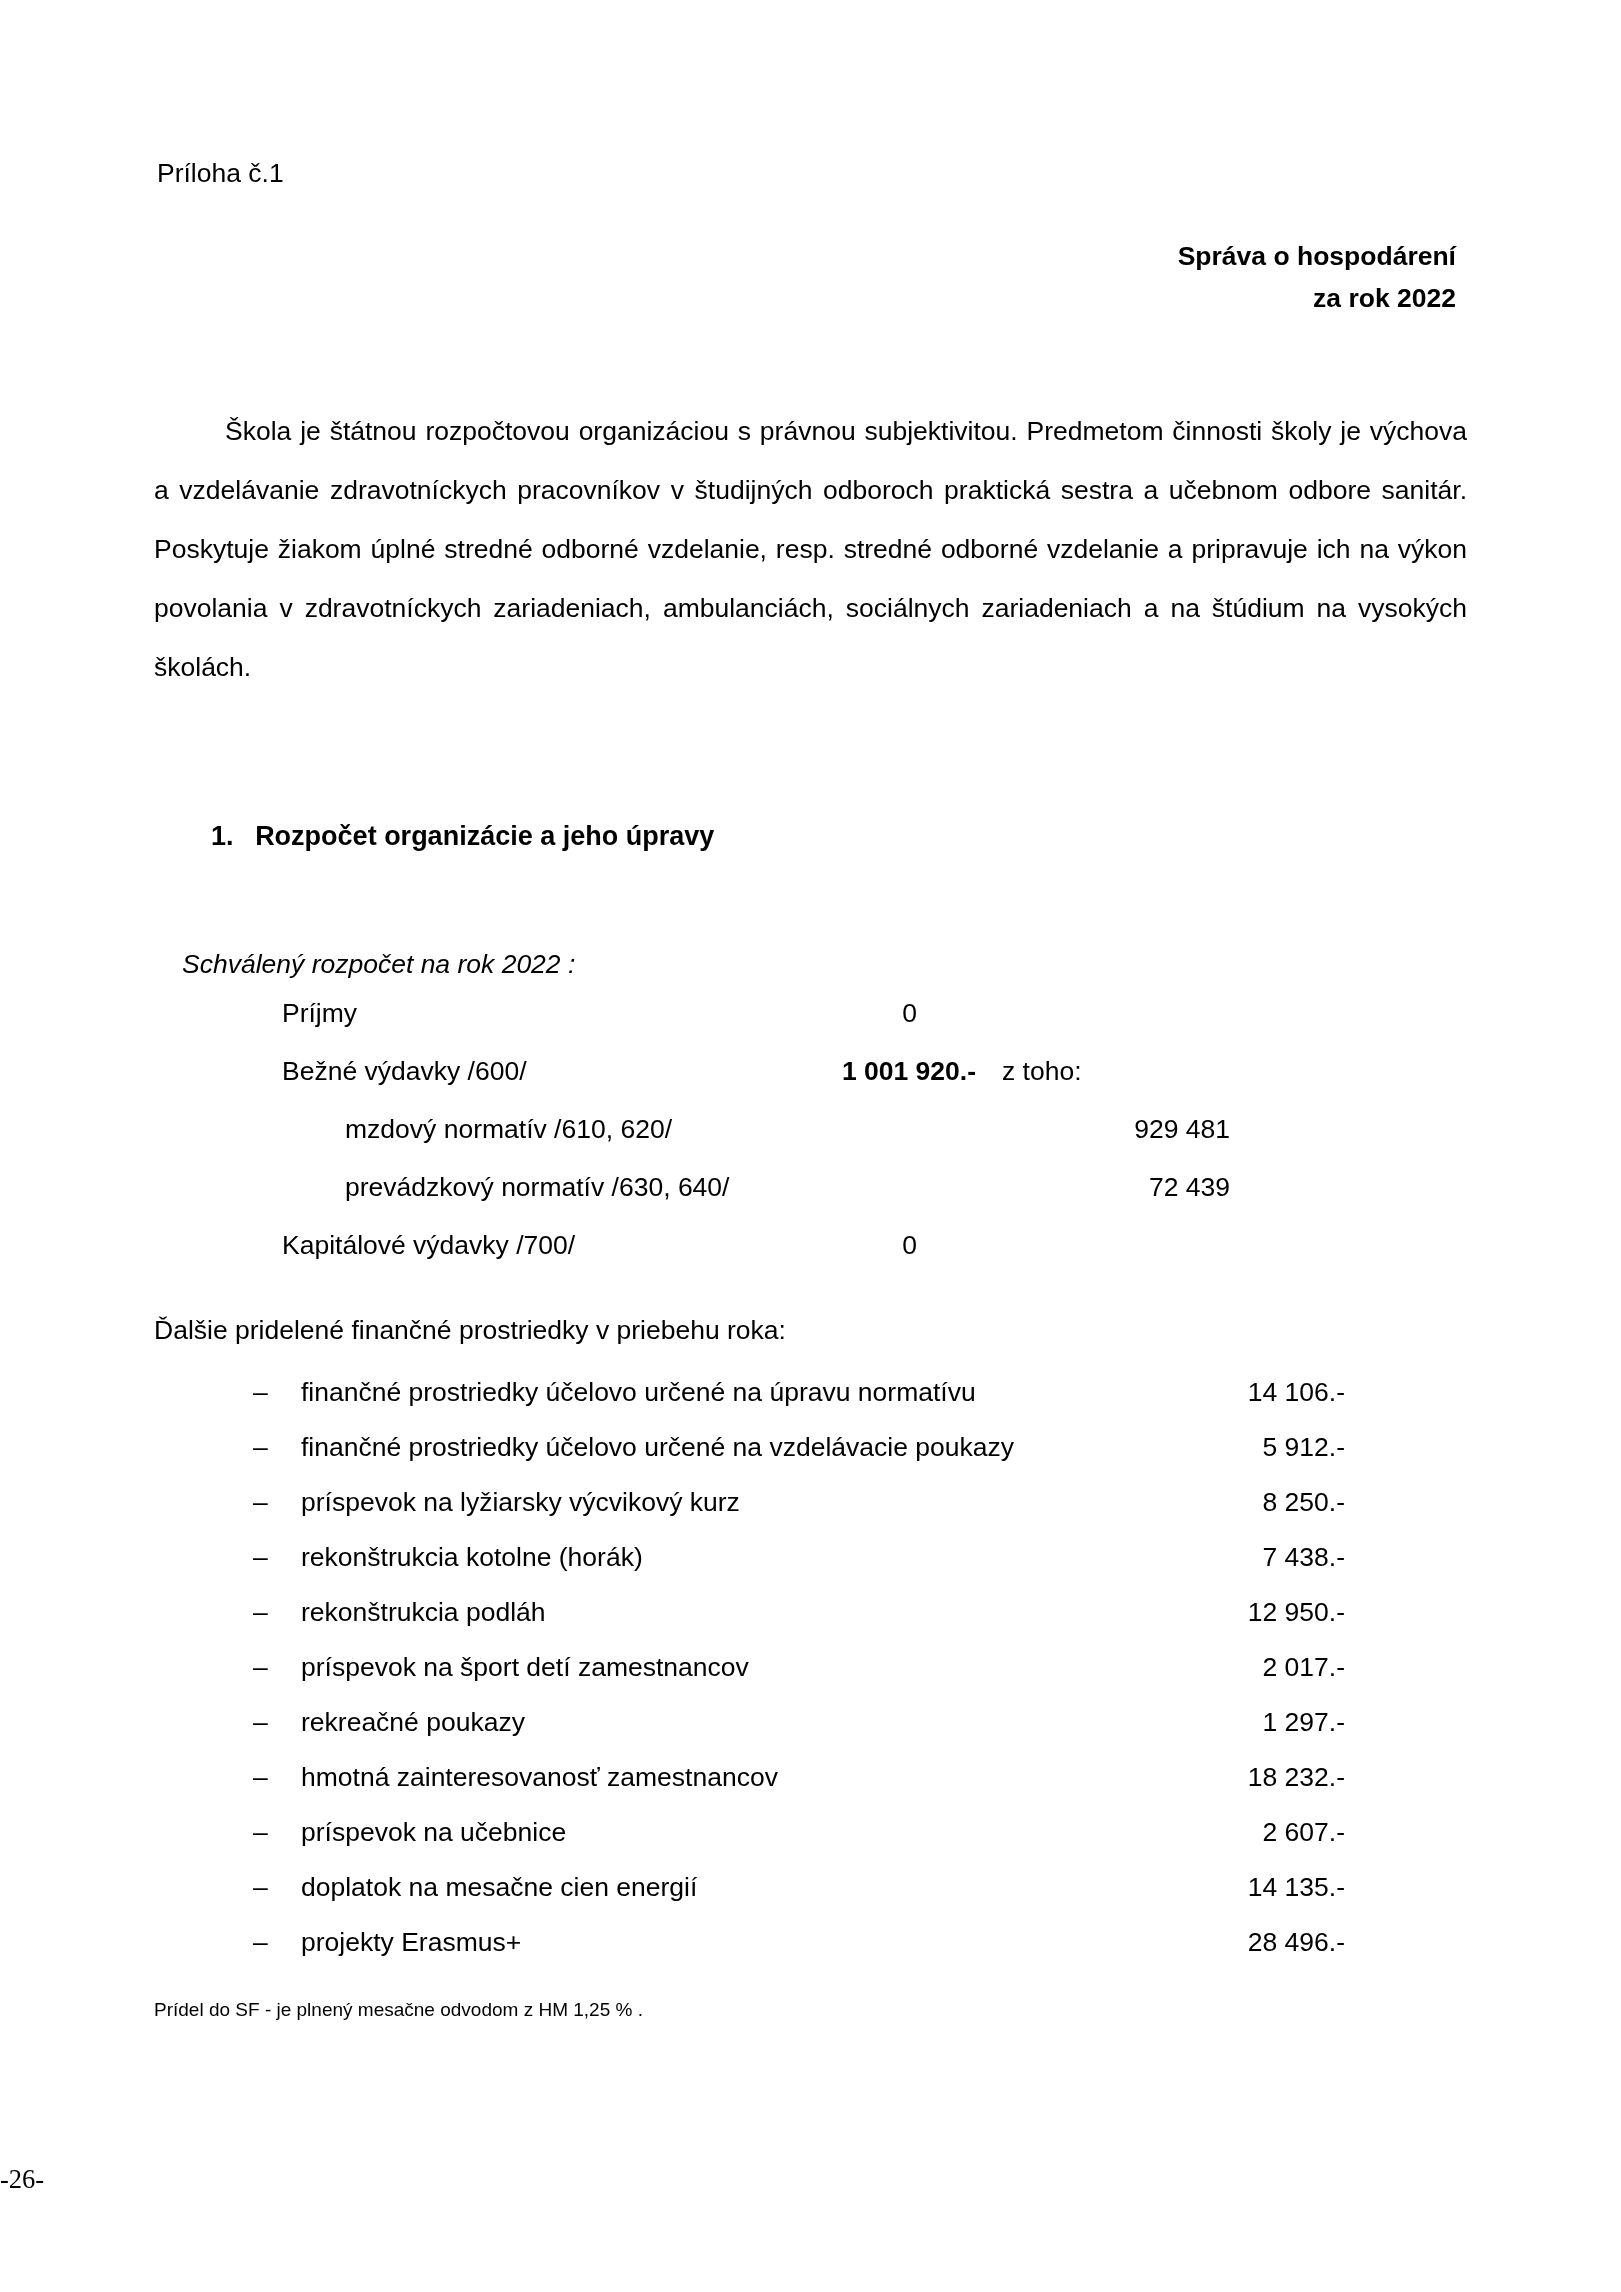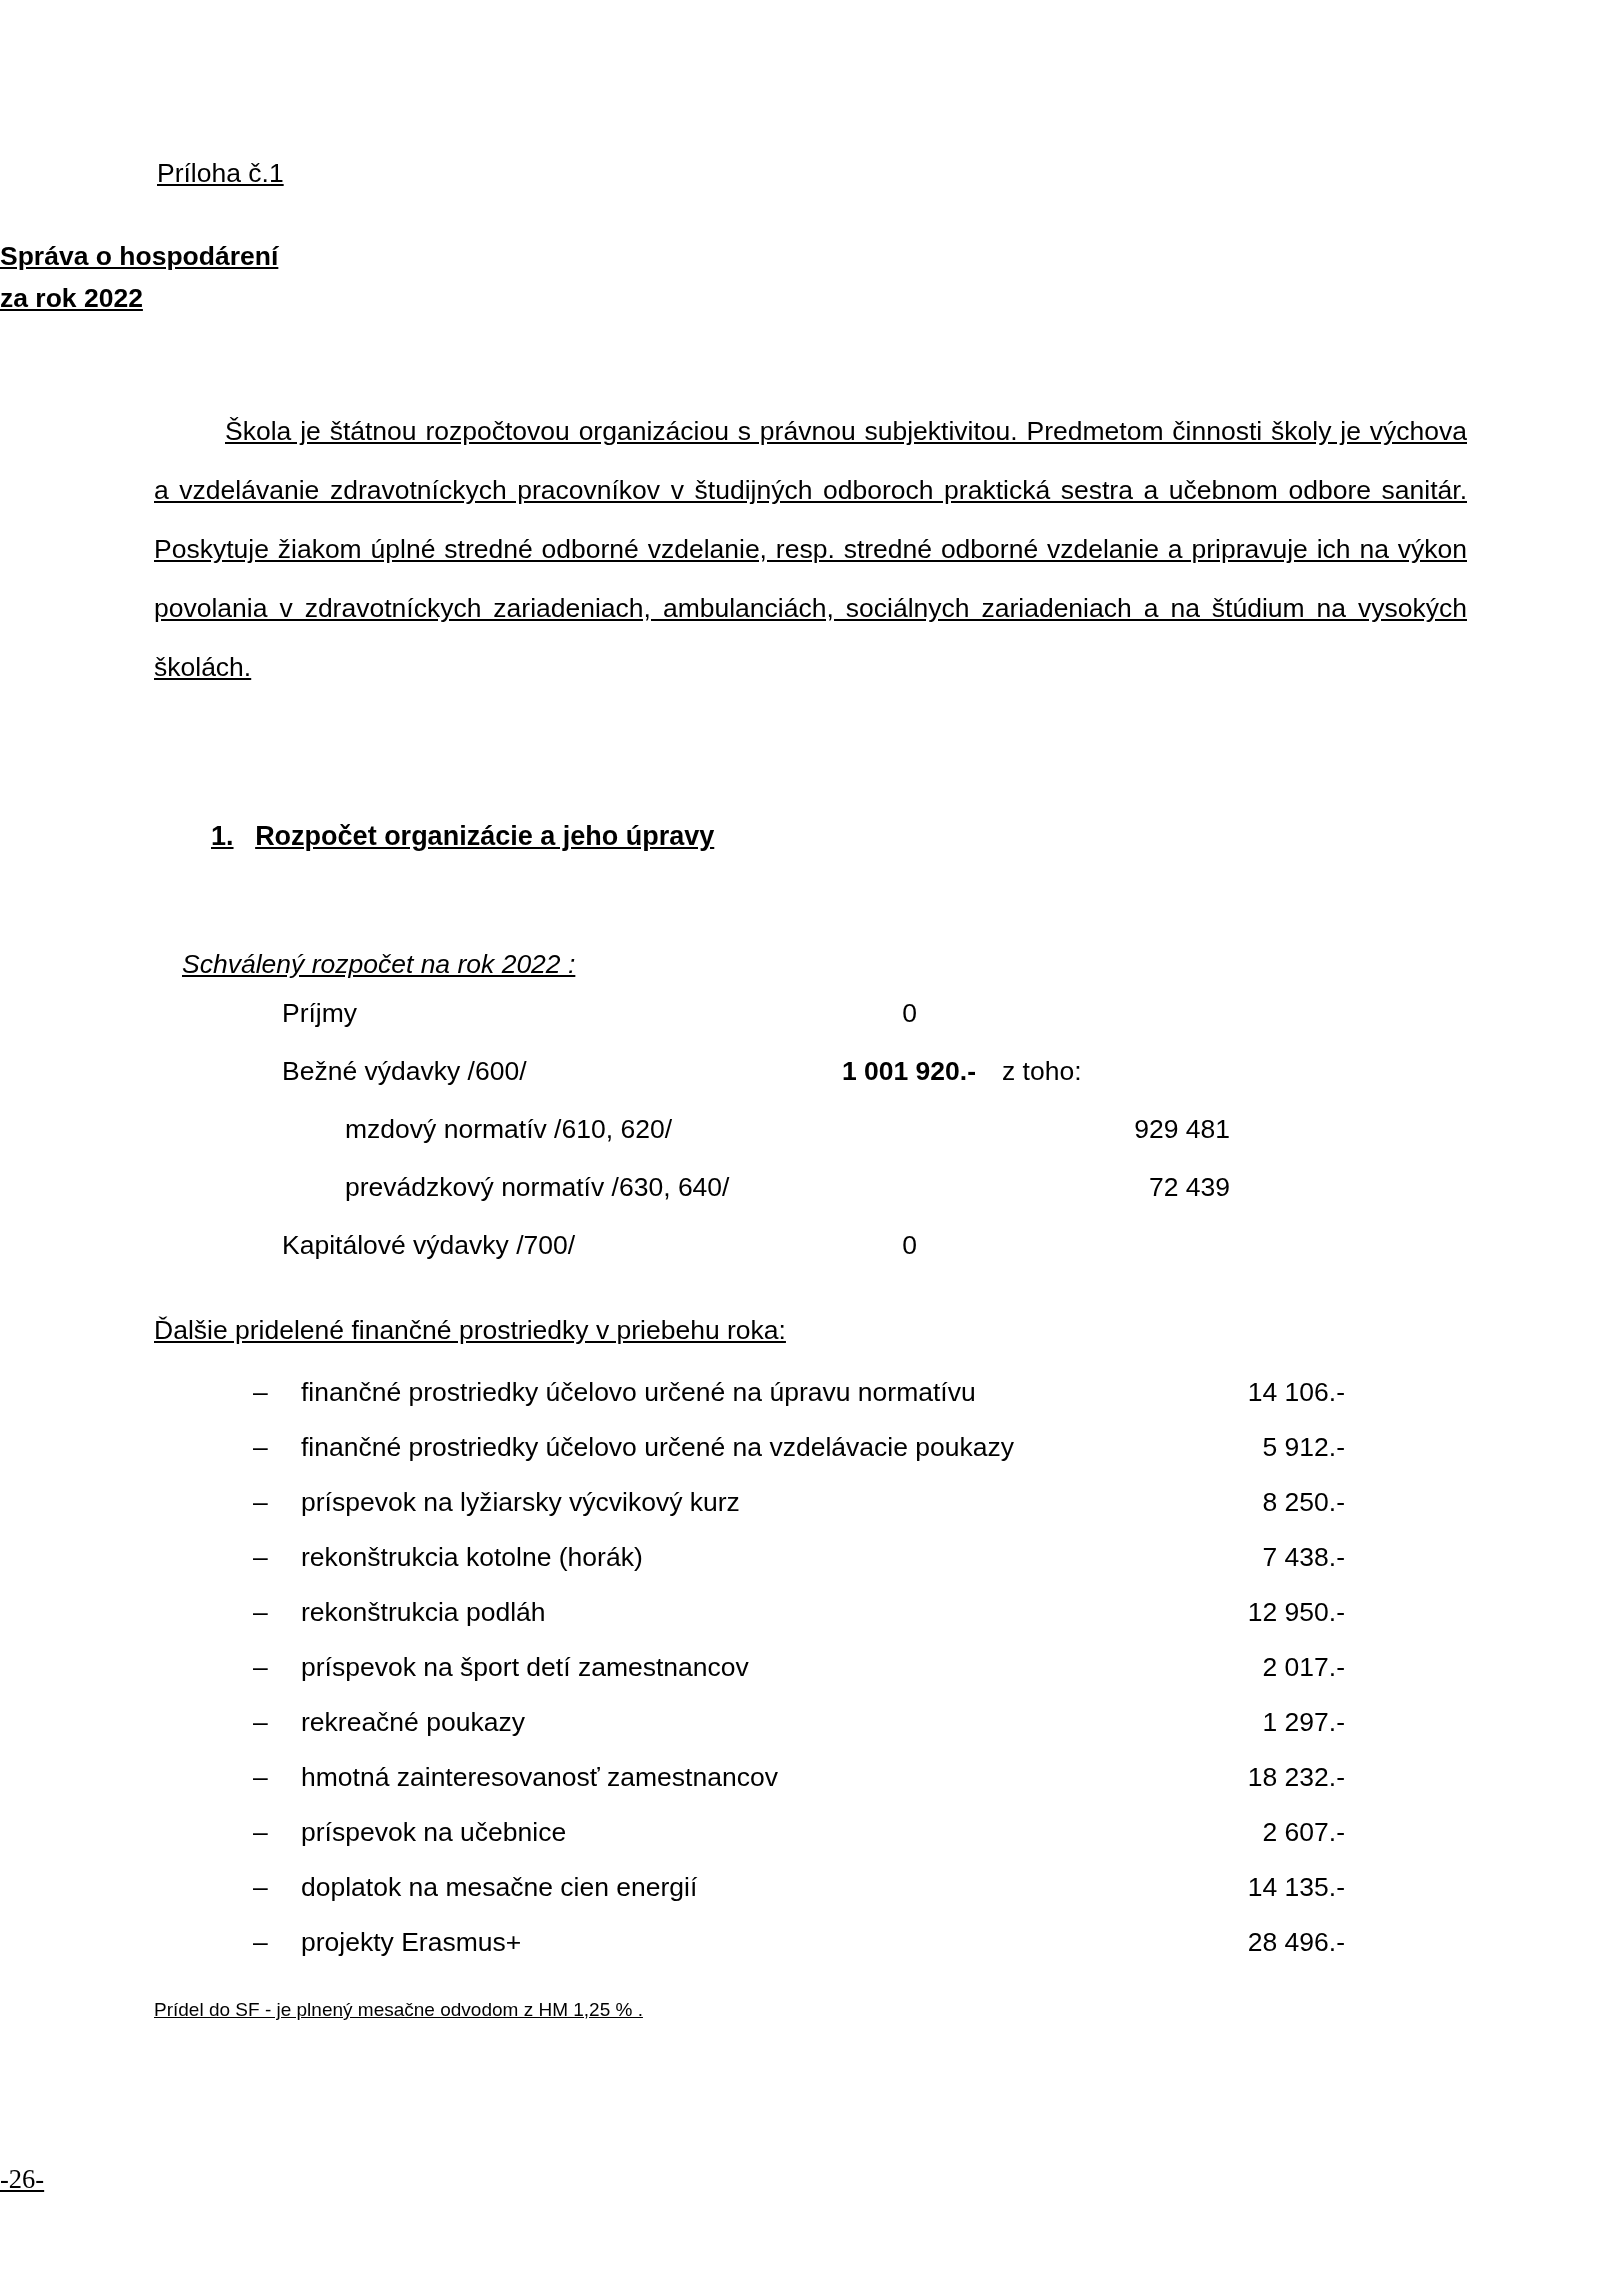--- a/index.html
+++ b/index.html
@@ -18,33 +18,33 @@
     background: #ffffff;
     box-sizing: border-box;
     overflow: hidden;
   }
   
   .t {
     font-size: 26.5px;
     line-height: 1.0;
     white-space: pre;
   }
-  .abs { position: absolute; text-decoration: underline; }
+  .abs { position: absolute; }
 
   
   .appendix-label {
     left: 157px;
     top: 160px;
     font-size: 26.5px;
   }
   .doc-title {
     left: 0;
     top: 235px;
     width: 1456px;
-    text-align: left;
+    text-align: right;
     font-weight: bold;
     font-size: 26.5px;
     line-height: 42px;
   }
 
   
   .intro {
     left: 154px;
     top: 402px;
     width: 1313px;

